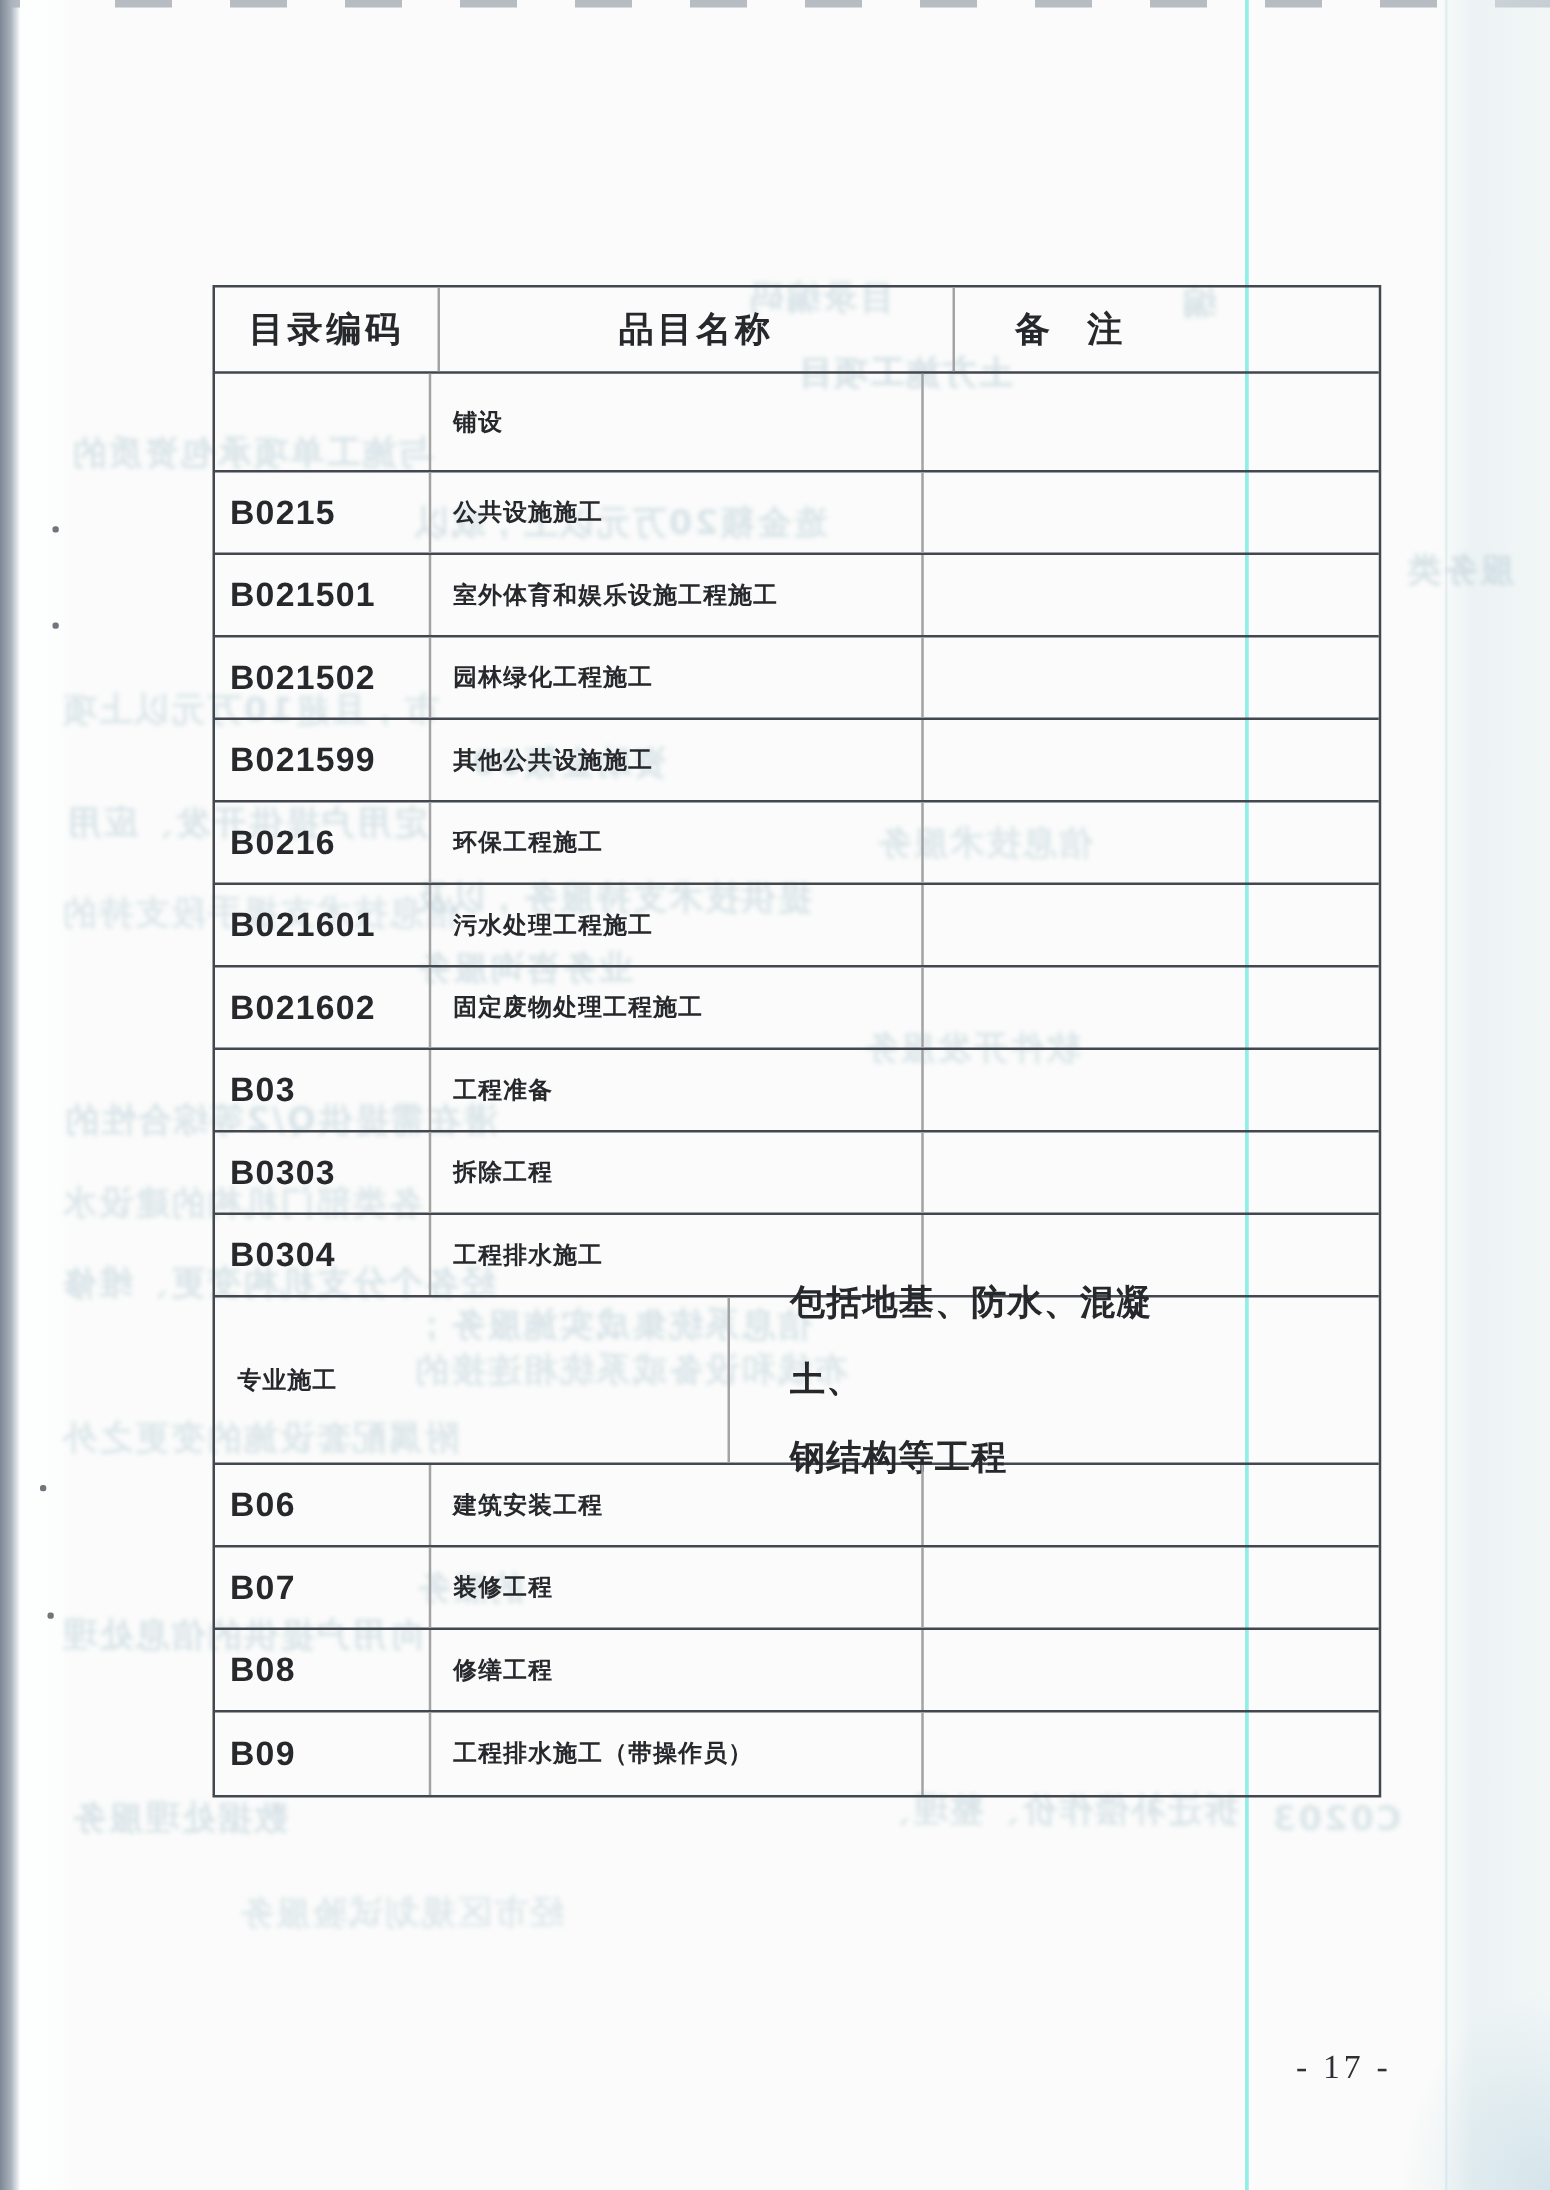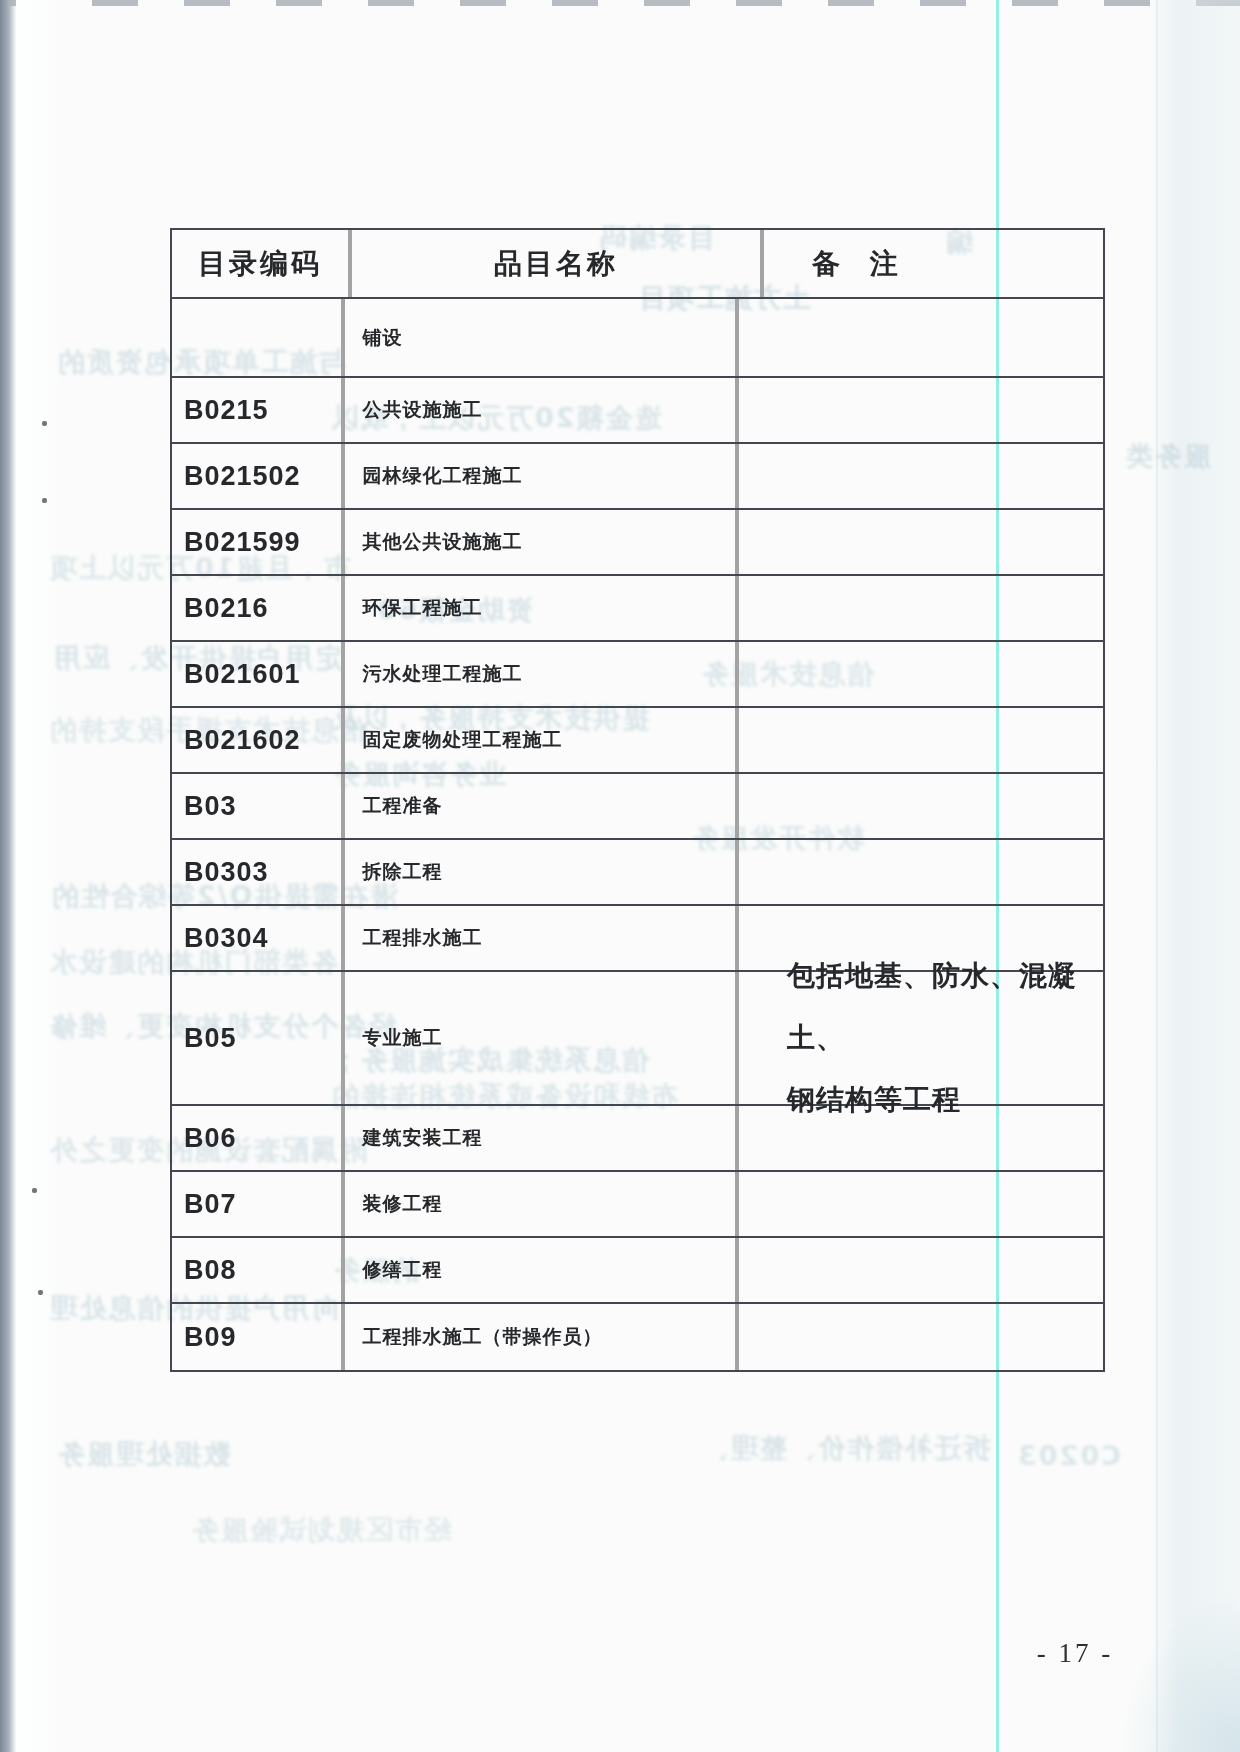--- a/index.html
+++ b/index.html
@@ -59,21 +59,21 @@
     color:#26282c;
   }
   .hrow,.row{display:flex;box-sizing:border-box;border-bottom:2px solid #43474f;}
   .hrow{height:69px;}
   .row{height:66px;}
   .row.first{height:79px;}
   .row.tall{height:134px;}
   .row:last-child{border-bottom:none;}
   .cell,.hcell{
     box-sizing:border-box;
-    border-right:4px solid #a3a3a3;
+    border-right:2px solid #a3a3a3;
     display:flex;align-items:center;
     font-weight:bold;
     overflow:visible;
   }
   .c-code,.h-code{width:180px;}
   .c-name,.h-name{width:412px;}
   .c-remark,.h-remark{width:339px;border-right:none;}
   .hcell{font-size:28px;letter-spacing:3px;}
   .h-code,.h-name{justify-content:center;}
   .h-remark{justify-content:flex-start;padding-left:48px;letter-spacing:10px;}
@@ -148,20 +148,25 @@
           <div class="cell c-code"></div>
           <div class="cell c-name">铺设</div>
           <div class="cell c-remark"></div>
         </div>
         <div class="row">
           <div class="cell c-code">B0215</div>
           <div class="cell c-name">公共设施施工</div>
           <div class="cell c-remark"></div>
         </div>
         <div class="row">
+          <div class="cell c-code">B021501</div>
+          <div class="cell c-name">室外体育和娱乐设施工程施工</div>
+          <div class="cell c-remark"></div>
+        </div>
+        <div class="row">
           <div class="cell c-code">B021502</div>
           <div class="cell c-name">园林绿化工程施工</div>
           <div class="cell c-remark"></div>
         </div>
         <div class="row">
           <div class="cell c-code">B021599</div>
           <div class="cell c-name">其他公共设施施工</div>
           <div class="cell c-remark"></div>
         </div>
         <div class="row">
@@ -188,21 +193,20 @@
           <div class="cell c-code">B0303</div>
           <div class="cell c-name">拆除工程</div>
           <div class="cell c-remark"></div>
         </div>
         <div class="row">
           <div class="cell c-code">B0304</div>
           <div class="cell c-name">工程排水施工</div>
           <div class="cell c-remark"></div>
         </div>
         <div class="row tall">
-          <div class="cell c-code">B05</div>
           <div class="cell c-name">专业施工</div>
           <div class="cell c-remark">包括地基、防水、混凝土、
 钢结构等工程</div>
         </div>
         <div class="row">
           <div class="cell c-code">B06</div>
           <div class="cell c-name">建筑安装工程</div>
           <div class="cell c-remark"></div>
         </div>
         <div class="row">

